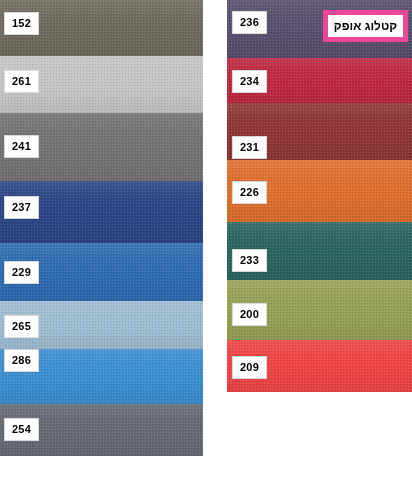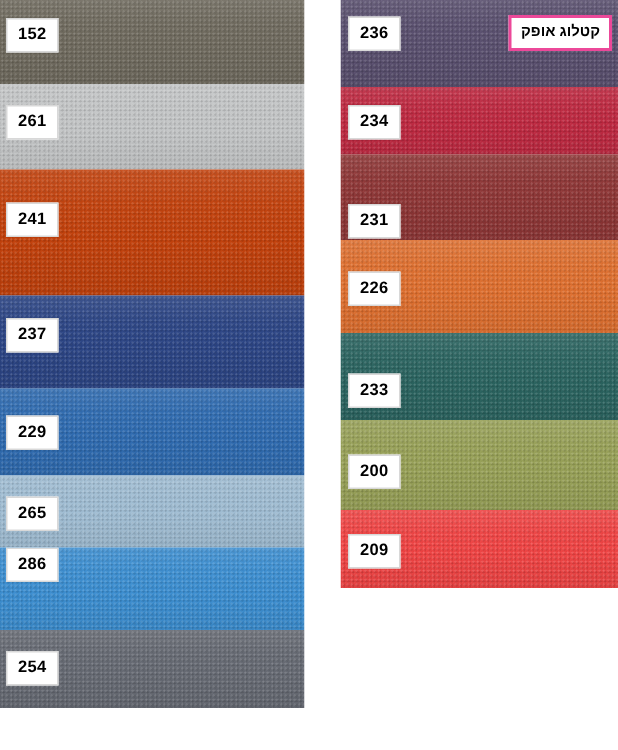--- a/index.html
+++ b/index.html
@@ -72,24 +72,24 @@
   .lbl-left  { left: 4px; }
   .lbl-right { left: 5px; }
 
   #catalog-title {
     position: absolute;
     top: 10px;
     right: 4px;
     background: #ffffff;
     color: #000000;
     font-weight: bold;
-    font-size: 10px;
+    font-size: 12px;
     line-height: 1;
     padding: 5px 6px;
-    border: 2px solid #ec4899;
+    border: 5px solid #ec4899;
     direction: rtl;
     z-index: 6;
     white-space: nowrap;
     font-family: "Liberation Sans", sans-serif;
     margin-left: 16px;
   }
   #right-filler {
     position: absolute;
     left: 0;
     width: 100%;
@@ -105,21 +105,21 @@
       <div class="swatch" style="height: 56px; background: rgb(111, 106, 94);">
         <div class="grain"></div>
         <div class="sheen"></div>
         <div class="swatch-label lbl-left" style="top: 12px;">152</div>
       </div>
       <div class="swatch" style="height: 57px; background: rgb(195, 197, 198);">
         <div class="grain"></div>
         <div class="sheen"></div>
         <div class="swatch-label lbl-left" style="top: 14px;">261</div>
       </div>
-      <div class="swatch" style="height: 84px; background: #c2410c;">
+      <div class="swatch" style="height: 68px; background: #737373;">
         <div class="grain"></div>
         <div class="sheen"></div>
         <div class="swatch-label lbl-left" style="top: 22px;">241</div>
       </div>
       <div class="swatch" style="height: 62px; background: rgb(44, 69, 133);">
         <div class="grain"></div>
         <div class="sheen"></div>
         <div class="swatch-label lbl-left" style="top: 15px;">237</div>
       </div>
       <div class="swatch" style="height: 58px; background: rgb(47, 107, 176);">

